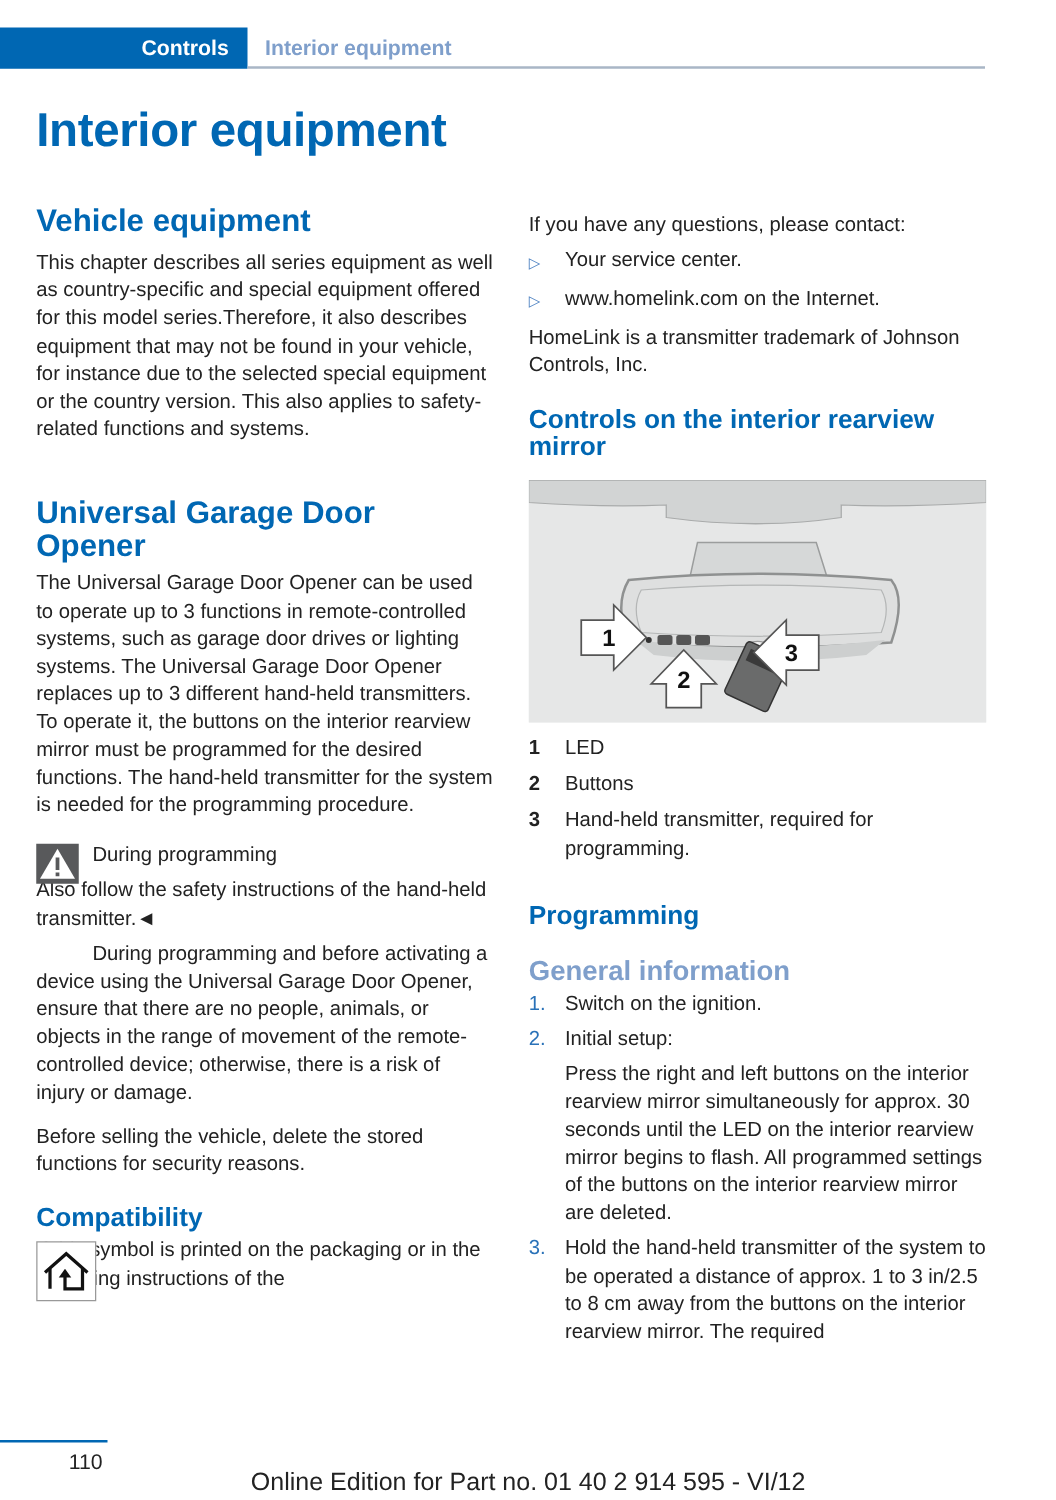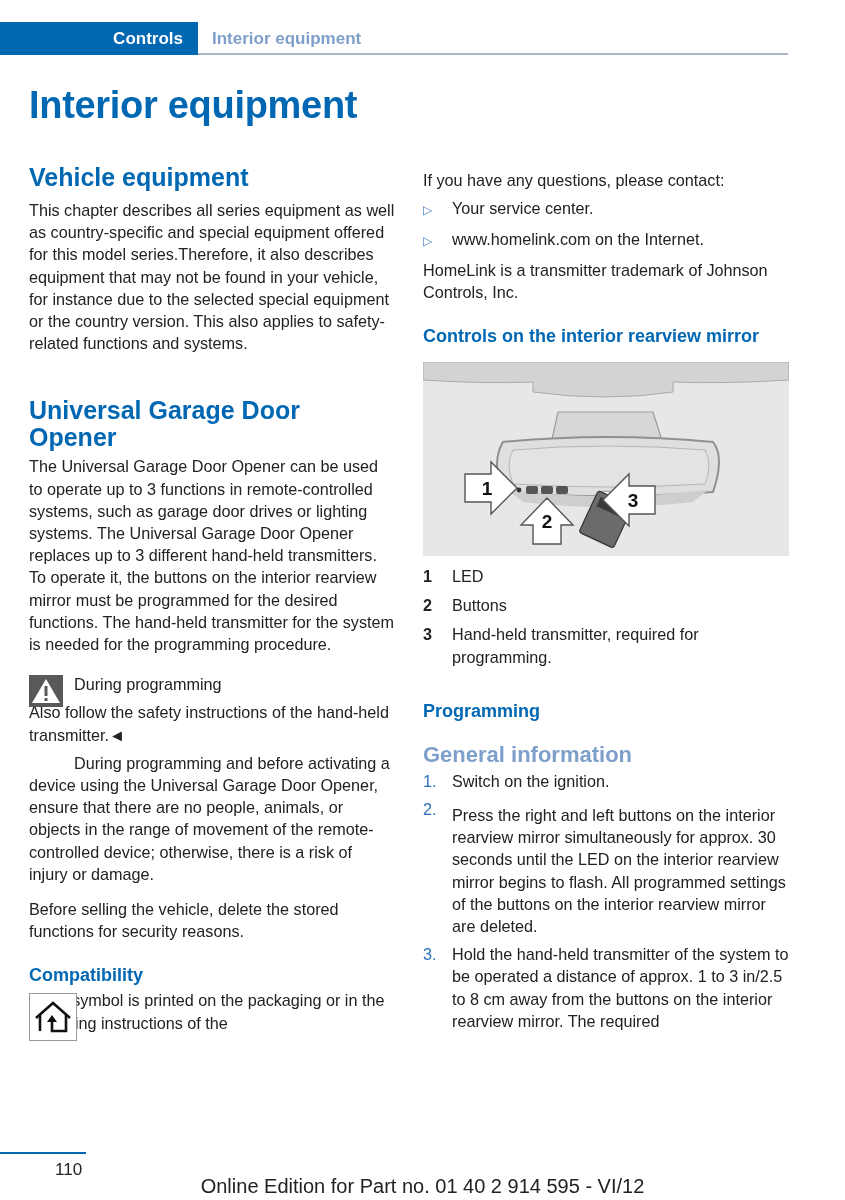--- a/index.html
+++ b/index.html
@@ -13,21 +13,21 @@
     color: #7f9fcb; font-weight: bold; font-size: 17px; }
   .header-rule { position: absolute; left: 198px; top: 53px; width: 590px; height: 2px; background: #a9b6c6; }
 
   .page-title { position: absolute; left: 29px; top: 84px; font-size: 38px; font-weight: bold; color: #0067b3; letter-spacing: -0.3px; }
 
   .col { position: absolute; font-size: 16.2px; line-height: 22.2px; color: #222; }
   .col-left { left: 29px; top: 160px; width: 366px; }
   .col-right { left: 423px; top: 163px; width: 368px; }
 
   h2 { font-size: 25px; line-height: 27px; color: #0067b3; font-weight: bold; }
-  h3 { font-size: 18px; line-height: 22px; color: #0067b3; font-weight: bold; }
+  h3 { font-size: 21px; line-height: 22px; color: #0067b3; font-weight: bold; }
   h4 { font-size: 22px; line-height: 22px; color: #7f9fcb; font-weight: bold; }
   p { margin: 0; }
 
   .warn { position: relative; }
   .warn-icon { position: absolute; left: 0; top: 2px; width: 34px; height: 32px; background: #58595b; }
   .warn-icon svg { display: block; }
   .indent-first { padding-left: 45px; }
 
   .compat-icon { position: absolute; left: 0; top: 4px; width: 48px; height: 48px; border: 1px solid #999; background: #fff; }
   .compat-text { }
@@ -163,20 +163,21 @@
   <h3 style="margin-top:32px;">Programming</h3>
   <h4 style="margin-top:22px;">General information</h4>
 
   <div class="step" style="margin-top:4px;">
     <span class="num">1.</span>
     <span class="body">Switch on the ignition.</span>
   </div>
   <div class="step" style="margin-top:6px;">
     <span class="num">2.</span>
     <div class="body">
+      <p>Initial setup:</p>
       <p style="margin-top:6px; hyphens:auto;" lang="en">Press the right and left buttons on the interior rearview mirror simultaneously for approx. 30 seconds until the LED on the interior rearview mirror begins to flash. All programmed settings of the buttons on the interior rearview mirror are deleted.</p>
     </div>
   </div>
   <div class="step" style="margin-top:6px;">
     <span class="num">3.</span>
     <span class="body" style="hyphens:auto;" lang="en">Hold the hand-held transmitter of the system to be operated a distance of approx. 1 to 3 in/2.5 to 8 cm away from the buttons on the interior rearview mirror. The required</span>
   </div>
 </div>
 
 <div class="footer-rule"></div>

